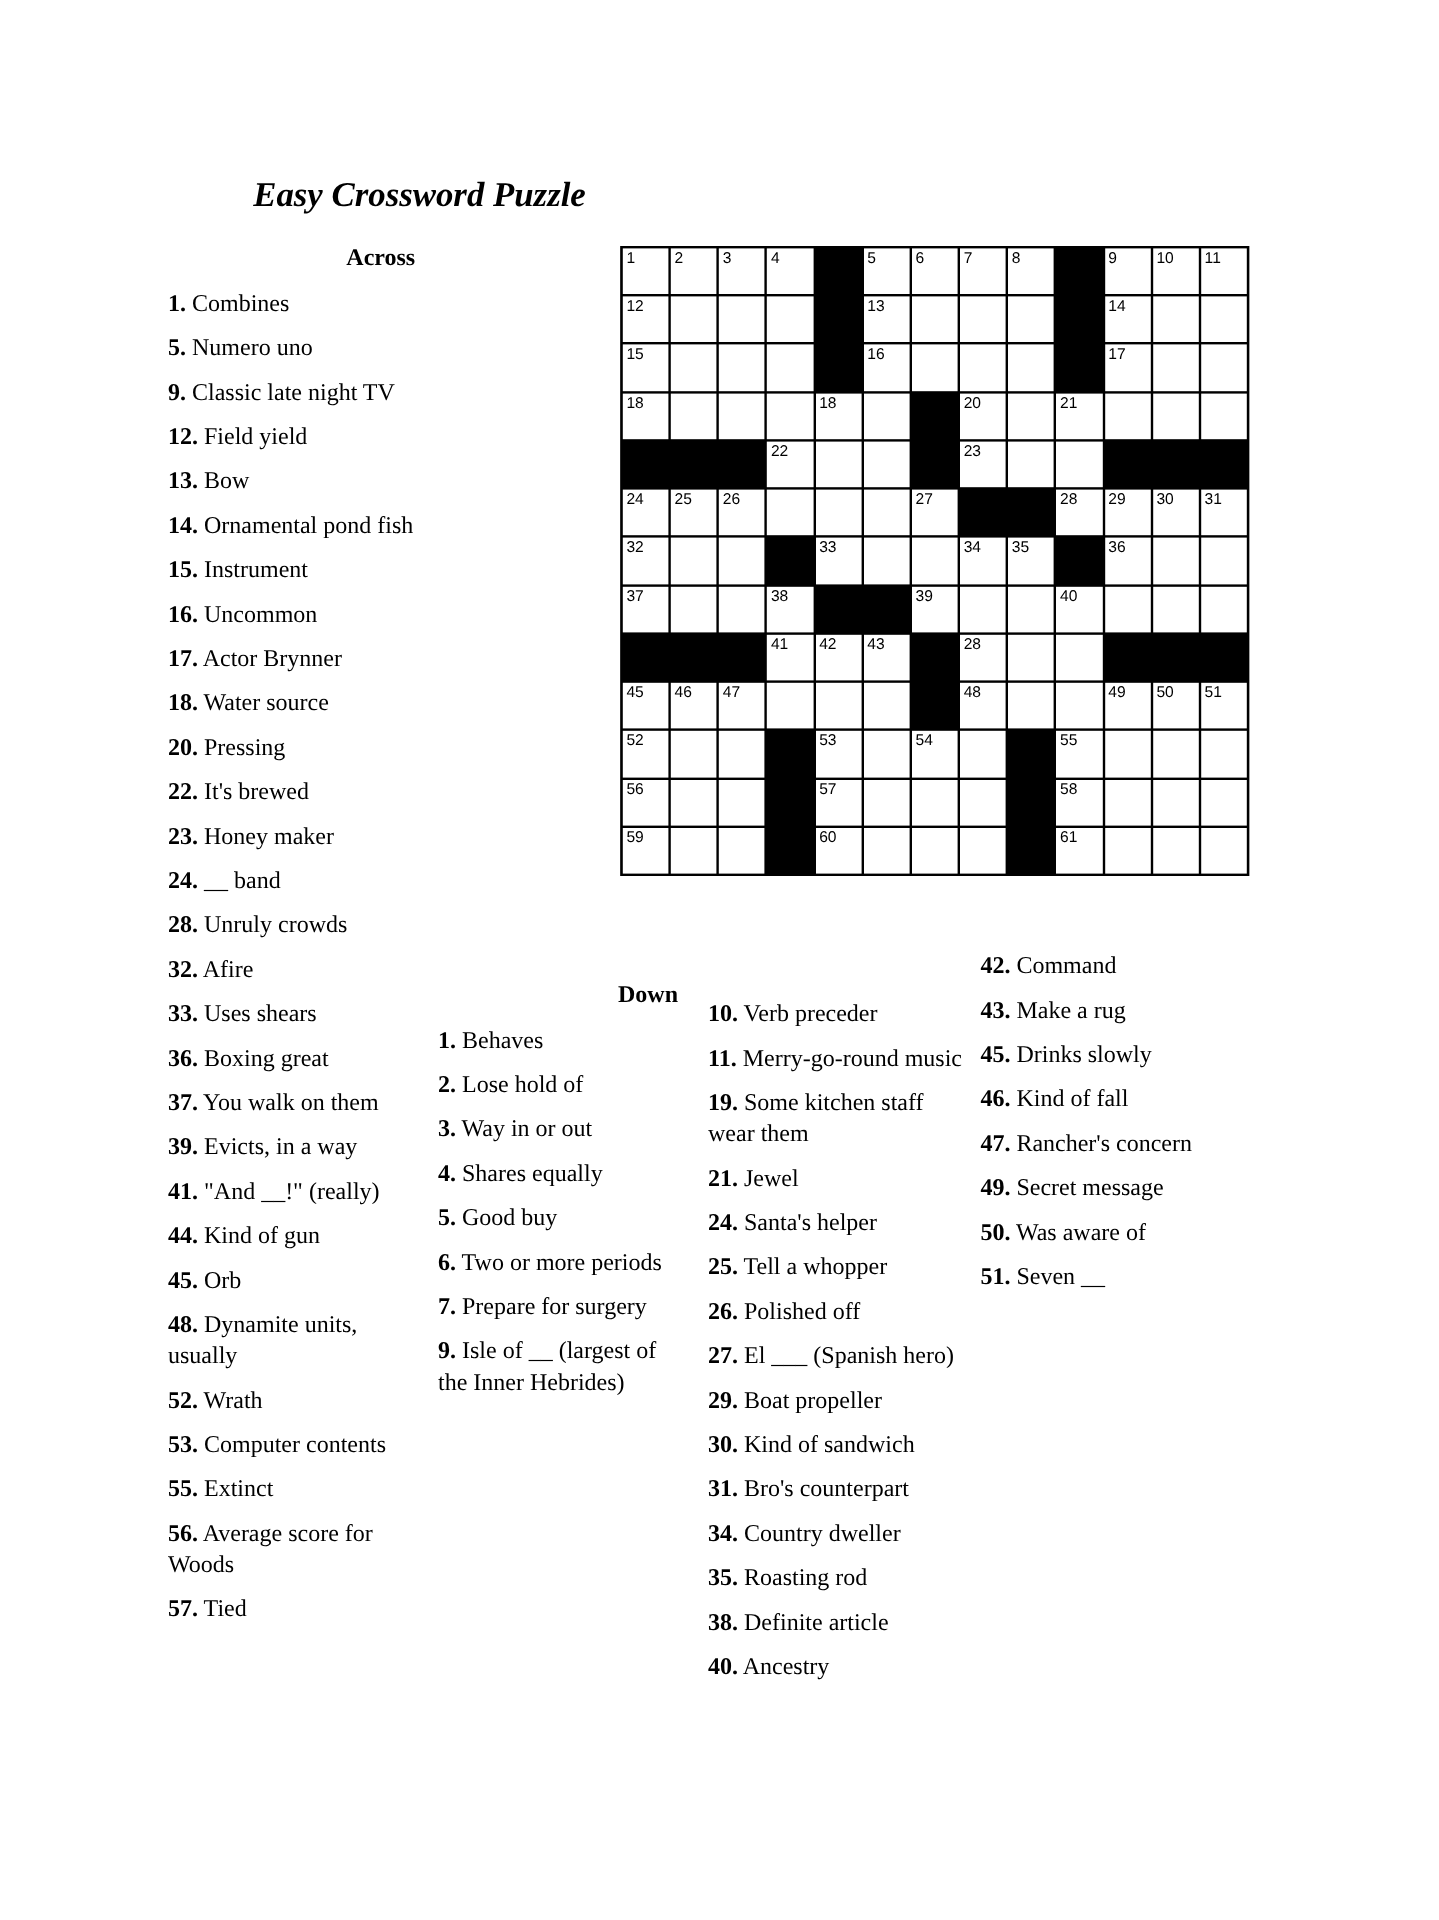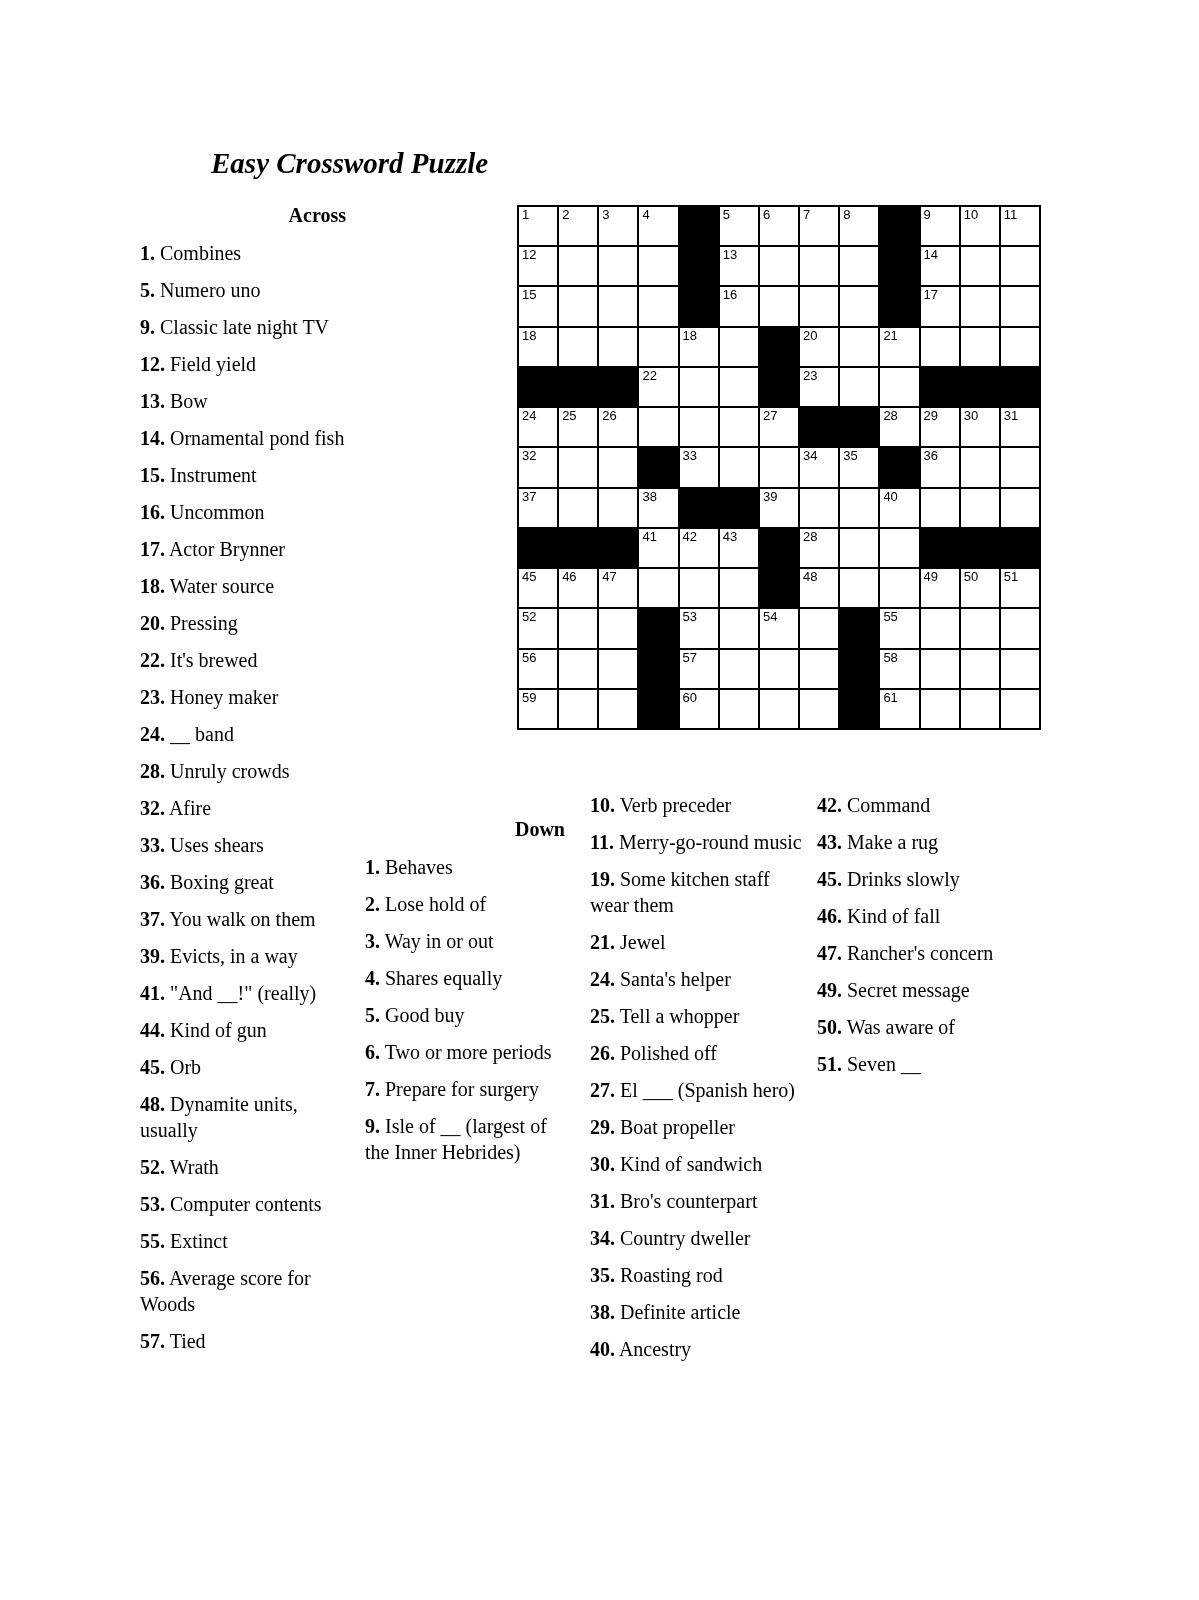--- a/index.html
+++ b/index.html
@@ -10,21 +10,21 @@
   }
   .title {
     position:absolute; left:205px; top:142px; margin:6px;
     font-size:29px; font-weight:bold; line-height:1.1;
     font-family:"Liberation Serif", serif;
     font-style:italic;
   }
   .clue-col { position:absolute; font-size:20px; line-height:26px; }
   .col-1 { left:140px; top:202px;  width:206px; }
   .col-2 { left:365px; top:792px;  width:200px; }
-  .col-3 { left:590px; top:792px;  width:214px; }
+  .col-3 { left:590px; top:832px;  width:214px; }
   .col-4 { left:817px; top:792px;  width:228px; }
   .heading { font-size:20px; font-weight:bold; margin:0 0 12px 0;text-align:right; }
   .down-heading { margin-top:24px; }
   .clue { margin:0 0 11px 0; }
   .clue .num { font-weight:bold; }
   #grid {
     position:absolute; left:517px; top:205px;
     width:520px; height:521px;
     display:grid;
     grid-template-columns:repeat(13, 1fr);

